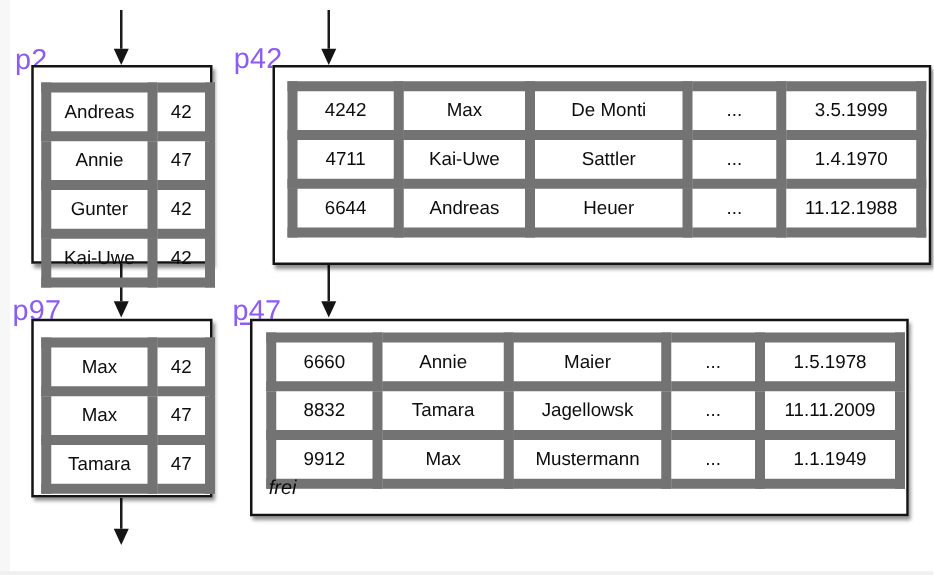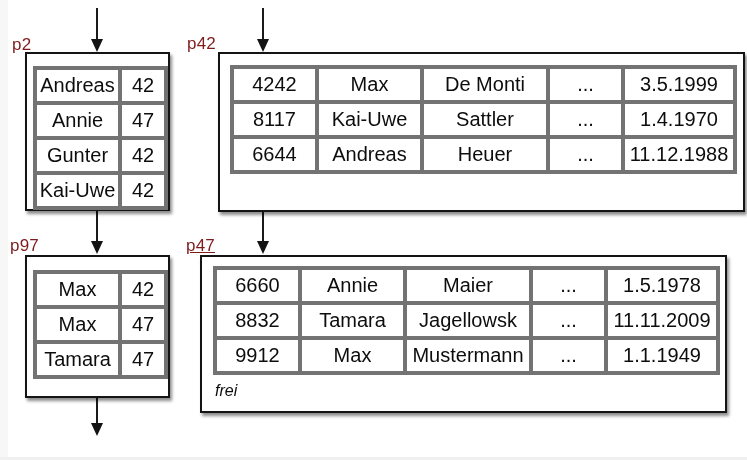--- a/index.html
+++ b/index.html
@@ -23,44 +23,44 @@
     background: #f7f7f7;
   }
   .edge-bottom {
     position: absolute;
     left: 0; bottom: 0;
     width: 747px; height: 3px;
     background: #f0f0f0;
   }
   .page-label {
     position: absolute;
-    font-size: 17px;
+    font-size: 23px;
     font-weight: 400;
     letter-spacing: 0.2px;
-    color: #7f1d1d;
+    color: #8b5cf6;
     line-height: 1;
     text-align: right;
   }
   .page-box {
     position: absolute;
     background: #ffffff;
     border: 2px solid #141414;
     box-shadow: 2px 3px 3px rgba(0,0,0,0.45);
     box-sizing: border-box;
   }
   table.cells {
     position: absolute;
     border-collapse: collapse;
     table-layout: fixed;
   }
   table.cells td {
-    border: 4px solid #737373;
+    border: 8px solid #737373;
     text-align: center;
     vertical-align: middle;
-    font-size: 20px;
+    font-size: 15px;
     padding: 0 2px;
     height: 31px;
     overflow: hidden;
     white-space: nowrap;
   }
   .free-label {
     position: absolute;
     font-size: 16px;
     font-style: italic;
     line-height: 1;
@@ -153,21 +153,21 @@
         </colgroup>
       <tbody>
           <tr>
         <td>4242</td>
         <td>Max</td>
         <td>De Monti</td>
         <td>...</td>
         <td>3.5.1999</td>
       </tr>
       <tr>
-        <td>8117</td>
+        <td>4711</td>
         <td>Kai-Uwe</td>
         <td>Sattler</td>
         <td>...</td>
         <td>1.4.1970</td>
       </tr>
       <tr>
         <td>6644</td>
         <td>Andreas</td>
         <td>Heuer</td>
         <td>...</td>

